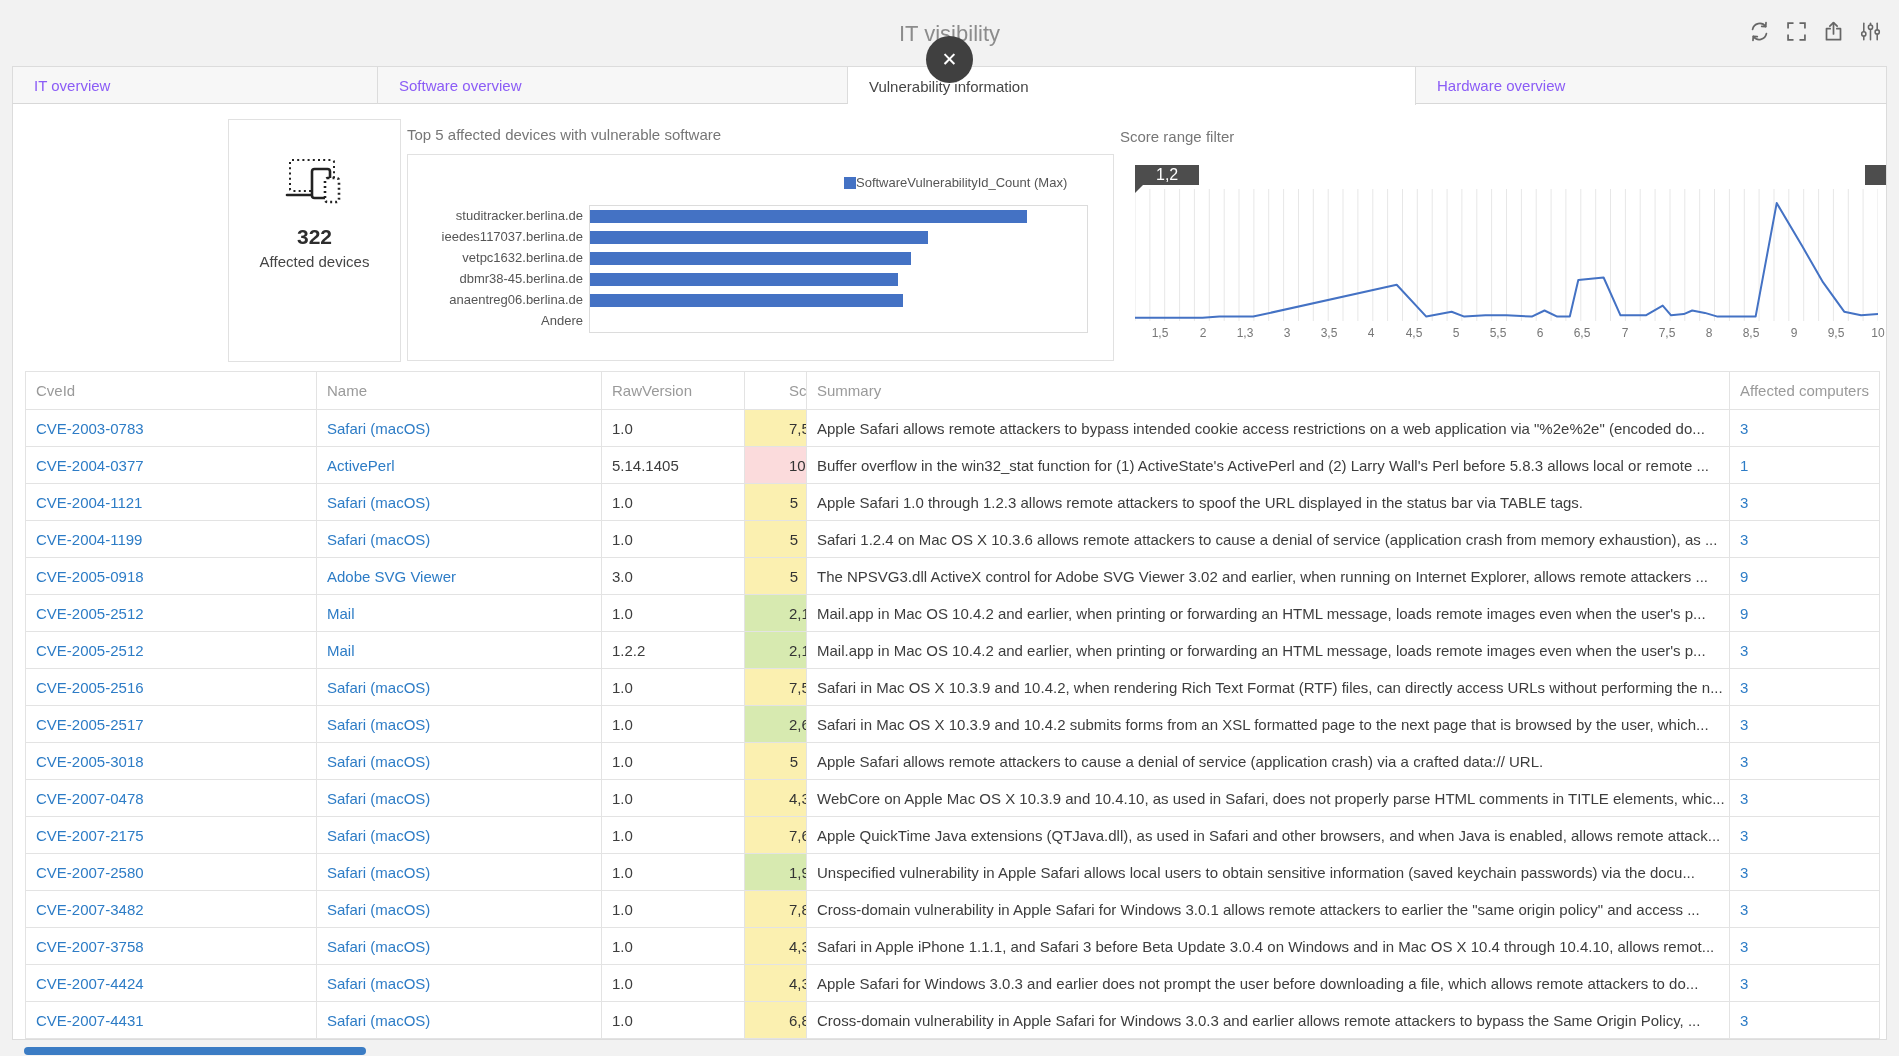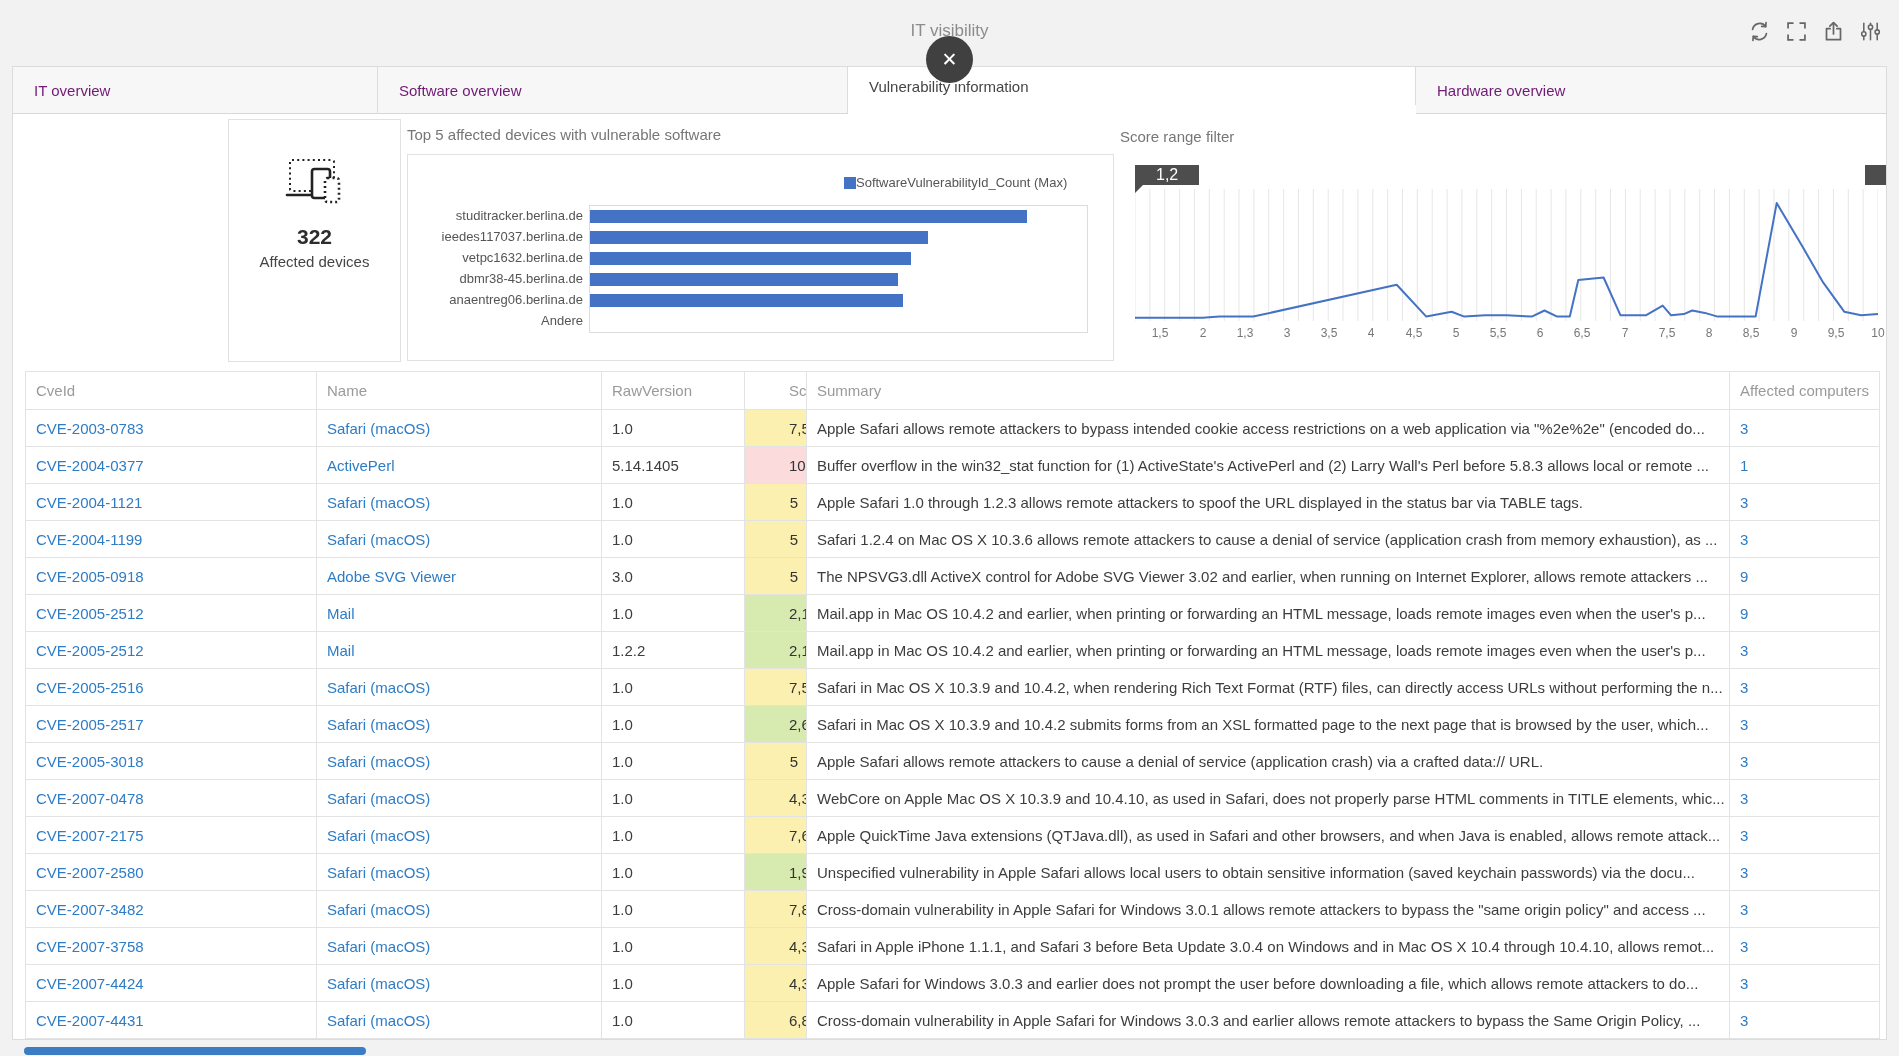--- a/index.html
+++ b/index.html
@@ -2,34 +2,34 @@
 <html><head>
 <meta charset="utf-8">
 <style>
   * { box-sizing: border-box; margin: 0; padding: 0; }
   html,body { background:#e9e9e9; }
   #app {
     position: relative; width: 1899px; height: 1056px;
     background: #f2f2f2; overflow: hidden;
     font-family: "Liberation Sans", sans-serif; color: #333;
   }
-  .page-title { position:absolute; top:21px; left:0; right:0; text-align:center; font-size:17px; color:#8c8c8c; }
+  .page-title { position:absolute; top:21px; left:0; right:0; text-align:center; font-size:22px; color:#8c8c8c; }
   .close-btn {
     position:absolute; left:926px; top:36px; width:47px; height:47px; border-radius:50%;
     background:#404040; color:#fff; display:flex; align-items:center; justify-content:center;
     font-size:19px; z-index:10; cursor:pointer;
   }
   .header-icons { position:absolute; top:20px; right:17px; display:flex; gap:14px; color:#666; z-index:5; }
   .header-icons svg { width:23px; height:23px; display:block; cursor:pointer; }
 
   .tab-bar { position:absolute; left:12px; top:66px; height:39px; display:flex; z-index:2; }
   .tab {
-    height:48px; background:#f7f7f7; border-top:1px solid #dcdcdc; border-right:1px solid #dcdcdc;
+    height:38px; background:#f7f7f7; border-top:1px solid #dcdcdc; border-right:1px solid #dcdcdc;
     border-bottom:1px solid #d8d8d8; display:flex; align-items:center; padding-left:21px;
-    font-size:15px; color:#701a75; cursor:pointer;
+    font-size:15px; color:#8b5cf6; cursor:pointer;
   }
   .tab:first-child { border-left:1px solid #dcdcdc; }
   .tab.active { background:#fff; border-bottom:none; height:39px; color:#454545; }
 
   .content {
     position:absolute; left:12px; top:103px; width:1875px; height:937px;
     background:#fff; border:1px solid #dcdcdc; overflow:hidden;
   }
 
   .card { position:absolute; border:1px solid #e1e1e1; background:#fff; text-align:center; }
@@ -371,21 +371,21 @@
             <td>1.0</td>
             <td class="score lv-green">1,9</td>
             <td>Unspecified vulnerability in Apple Safari allows local users to obtain sensitive information (saved keychain passwords) via the docu...</td>
             <td><a>3</a></td>
           </tr>
           <tr>
             <td><a>CVE-2007-3482</a></td>
             <td><a>Safari (macOS)</a></td>
             <td>1.0</td>
             <td class="score lv-yellow">7,8</td>
-            <td>Cross-domain vulnerability in Apple Safari for Windows 3.0.1 allows remote attackers to bypass the "same origin policy" and access ...</td>
+            <td>Cross-domain vulnerability in Apple Safari for Windows 3.0.1 allows remote attackers to earlier the "same origin policy" and access ...</td>
             <td><a>3</a></td>
           </tr>
           <tr>
             <td><a>CVE-2007-3758</a></td>
             <td><a>Safari (macOS)</a></td>
             <td>1.0</td>
             <td class="score lv-yellow">4,3</td>
             <td>Safari in Apple iPhone 1.1.1, and Safari 3 before Beta Update 3.0.4 on Windows and in Mac OS X 10.4 through 10.4.10, allows remot...</td>
             <td><a>3</a></td>
           </tr>

